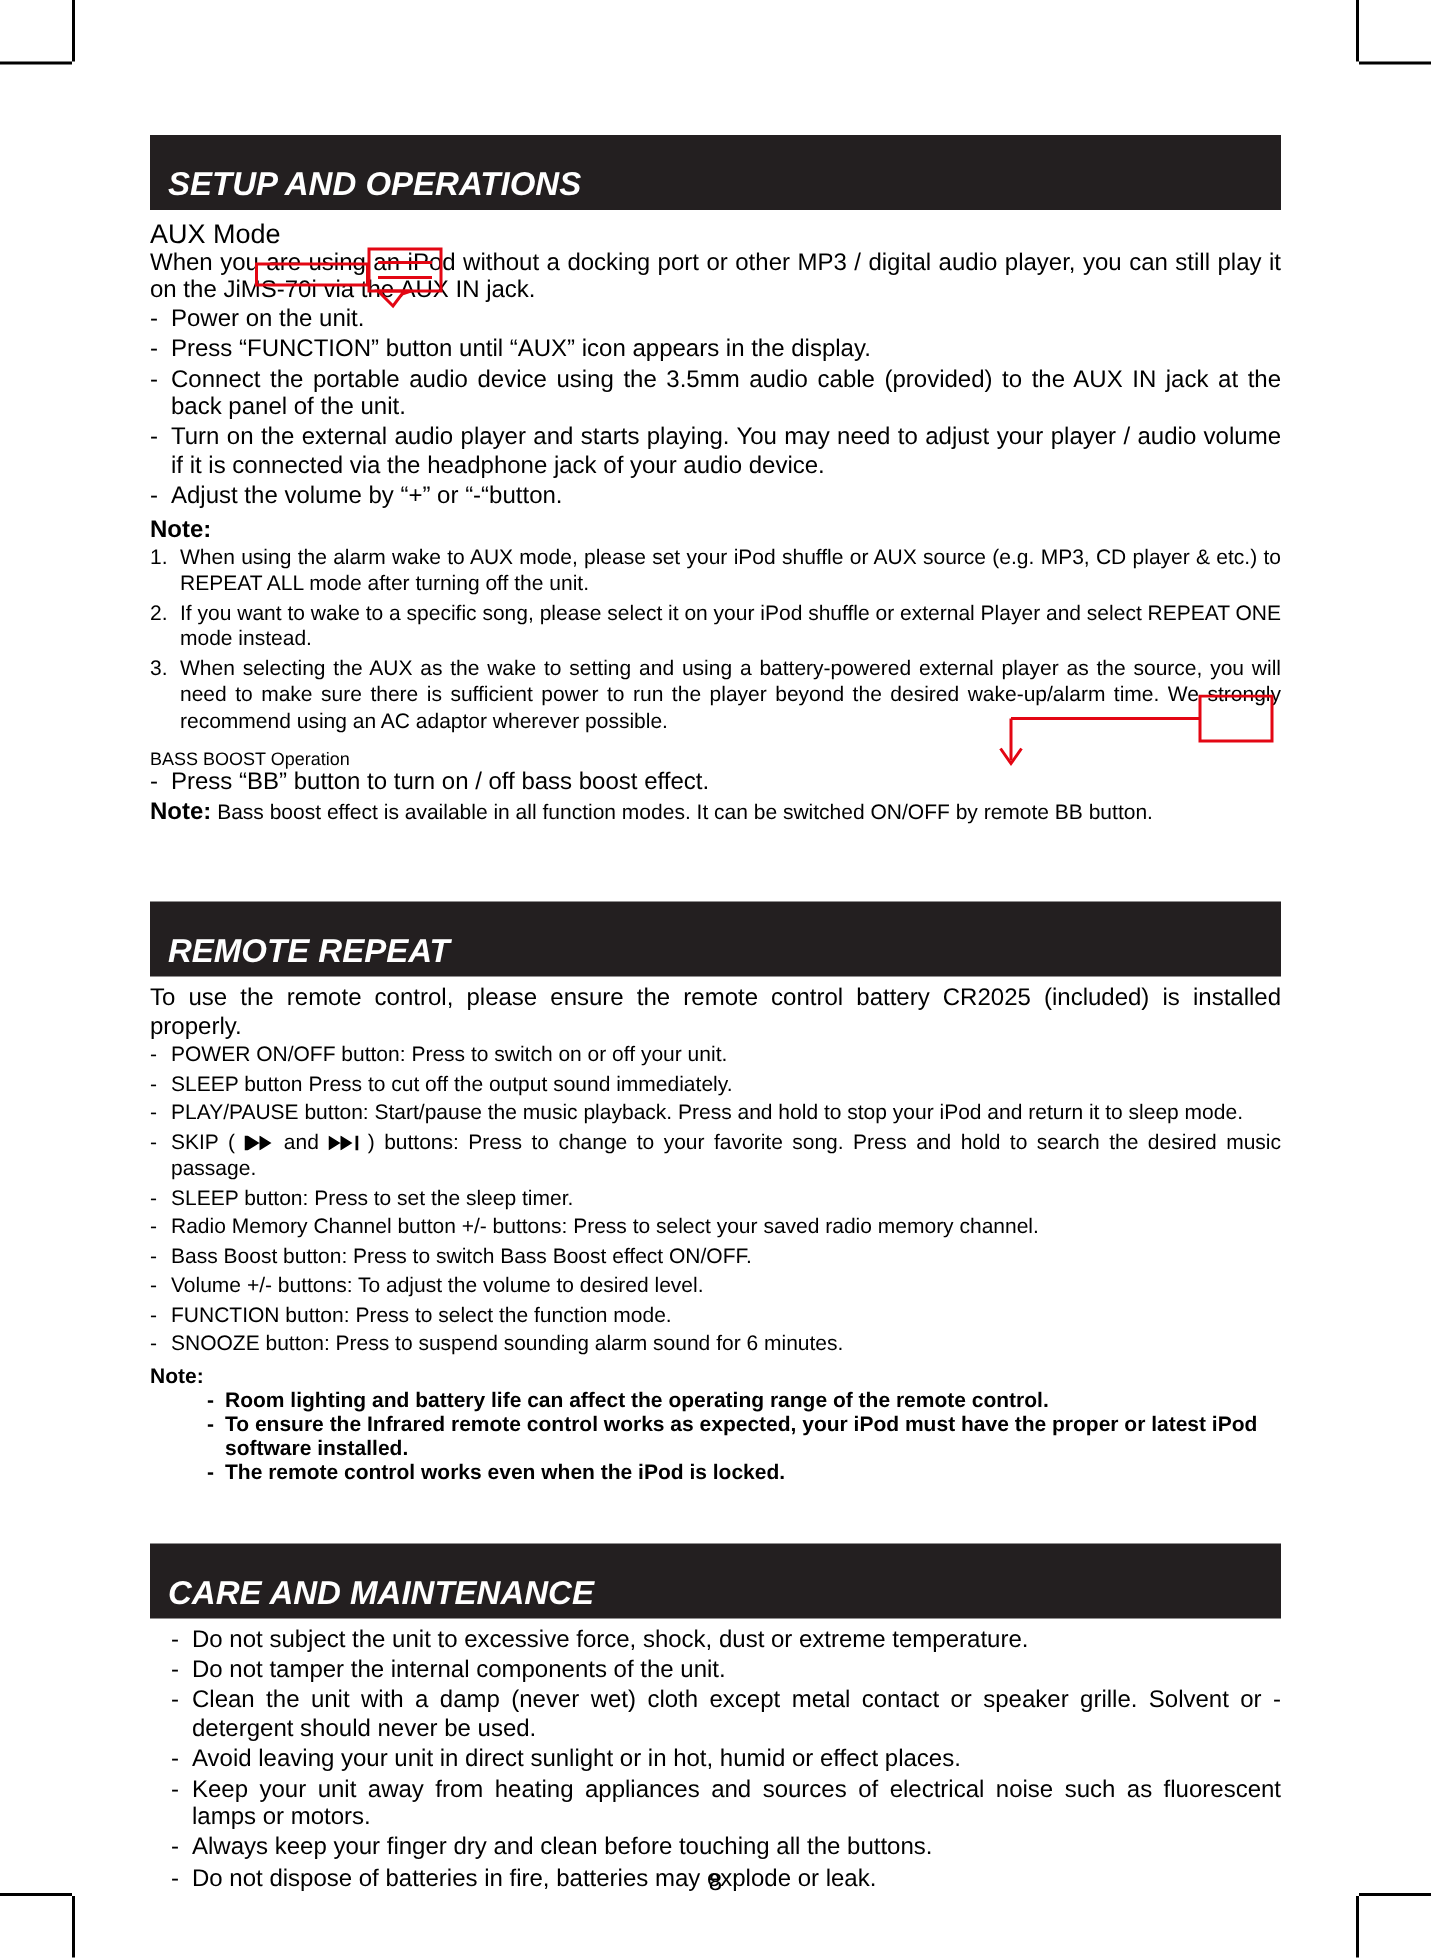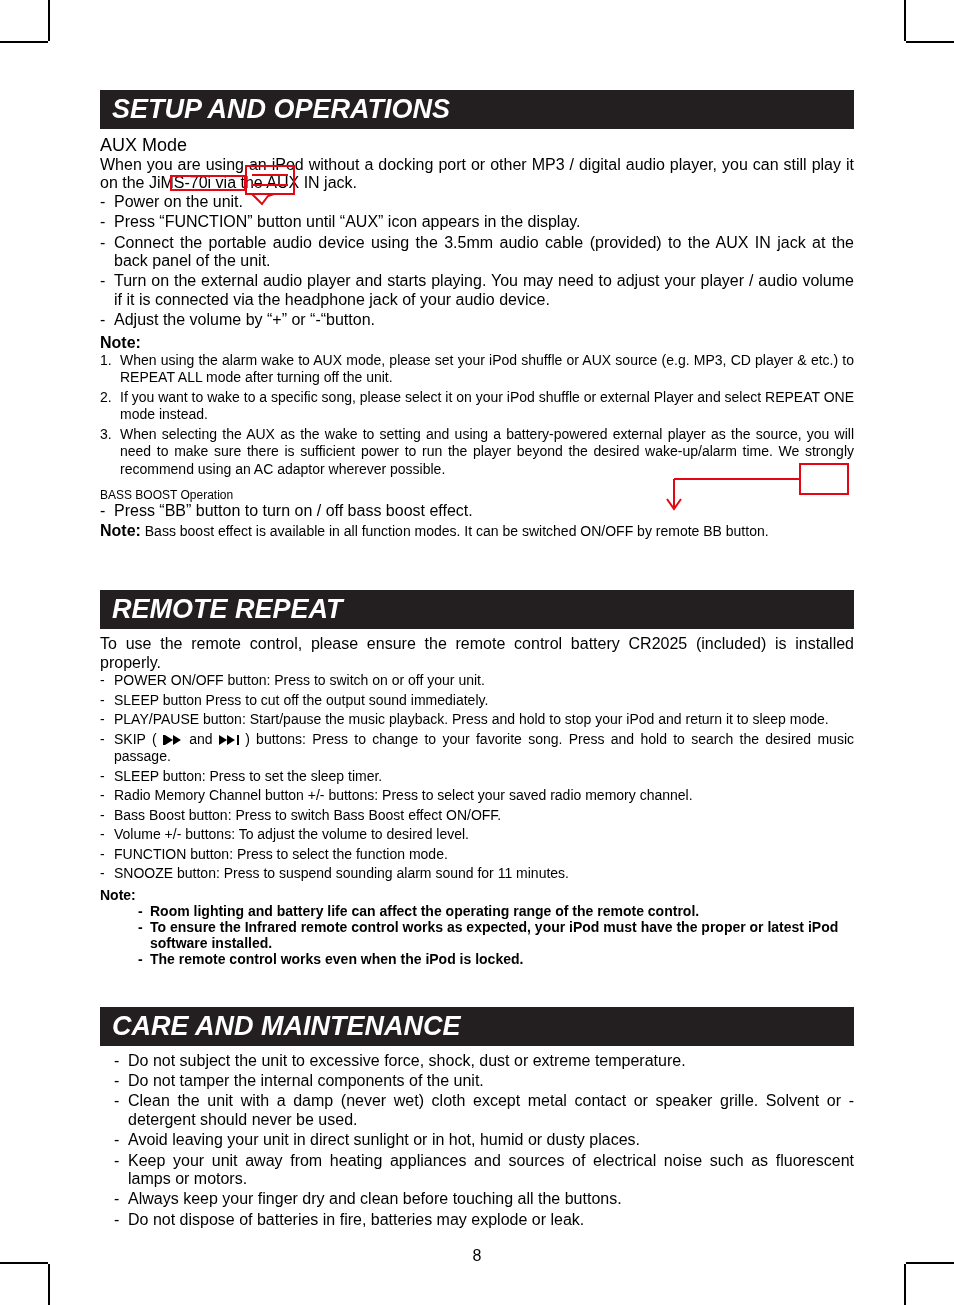--- a/index.html
+++ b/index.html
@@ -6,21 +6,21 @@
 .page{width:954px;height:1305px;position:relative;margin:0 auto;box-sizing:border-box;padding:90px 100px 60px 100px}
 .crop{position:absolute;background:#000}
 .crop.tl-h{left:0;top:41px;width:48px;height:2px}
 .crop.tl-v{left:48px;top:0;height:41px;width:2px}
 .crop.tr-h{right:0;top:41px;width:48px;height:2px}
 .crop.tr-v{right:48px;top:0;height:41px;width:2px}
 .crop.bl-h{left:0;bottom:41px;width:48px;height:2px}
 .crop.bl-v{left:48px;bottom:0;height:41px;width:2px}
 .crop.br-h{right:0;bottom:41px;width:48px;height:2px}
 .crop.br-v{right:48px;bottom:0;height:41px;width:2px}
-.section-header{background:#231f20;color:#fff;font-weight:bold;font-style:italic;font-size:27px;padding:4px 12px 4px 12px;margin-bottom:6px}
+.section-header{background:#231f20;color:#fff;font-weight:bold;font-style:italic;font-size:22px;padding:20px 12px 4px 12px;margin-bottom:6px}
 .sub-head{font-weight:normal;font-size:18px;margin-top:4px}
 .body-text{font-size:16px;line-height:1.15;text-align:justify}
 .body-text.secondary{font-size:14px;line-height:1.25}
 .list{font-size:16px;line-height:1.15}
 .list-item{display:flex;margin-bottom:2px;text-align:justify}
 .list-item .dash{width:14px;flex:none}
 .list-item .num{width:20px;flex:none}
 .list-item .txt{flex:1}
 .note-label{font-weight:bold;font-size:16px;margin-top:4px}
 .note-list{font-size:14px;line-height:1.25}
@@ -133,21 +133,21 @@
       <div class="list-item">
         <span class="dash">-</span>
         <span class="txt">Volume +/- buttons: To adjust the volume to desired level.</span>
       </div>
       <div class="list-item">
         <span class="dash">-</span>
         <span class="txt">FUNCTION button: Press to select the function mode.</span>
       </div>
       <div class="list-item">
         <span class="dash">-</span>
-        <span class="txt">SNOOZE button: Press to suspend sounding alarm sound for 11 minutes.</span>
+        <span class="txt">SNOOZE button: Press to suspend sounding alarm sound for 6 minutes.</span>
       </div>
     </div>
  <div class="note-label" style="font-size:14px">Note:</div>
  <div class="notes-bold" id="remote-notes">
       <div class="row">
         <span class="dash">-</span>
         <span style="flex:1">Room lighting and battery life can affect the operating range of the remote control.</span>
       </div>
       <div class="row">
         <span class="dash">-</span>
@@ -168,21 +168,21 @@
       <div class="list-item">
         <span class="dash">-</span>
         <span class="txt">Do not tamper the internal components of the unit.</span>
       </div>
       <div class="list-item">
         <span class="dash">-</span>
         <span class="txt">Clean the unit with a damp (never wet) cloth except metal contact or speaker grille. Solvent or - detergent should never be used.</span>
       </div>
       <div class="list-item">
         <span class="dash">-</span>
-        <span class="txt">Avoid leaving your unit in direct sunlight or in hot, humid or dusty places.</span>
+        <span class="txt">Avoid leaving your unit in direct sunlight or in hot, humid or effect places.</span>
       </div>
       <div class="list-item">
         <span class="dash">-</span>
         <span class="txt">Keep your unit away from heating appliances and sources of electrical noise such as fluorescent lamps or motors.</span>
       </div>
       <div class="list-item">
         <span class="dash">-</span>
         <span class="txt">Always keep your finger dry and clean before touching all the buttons.</span>
       </div>
       <div class="list-item">

